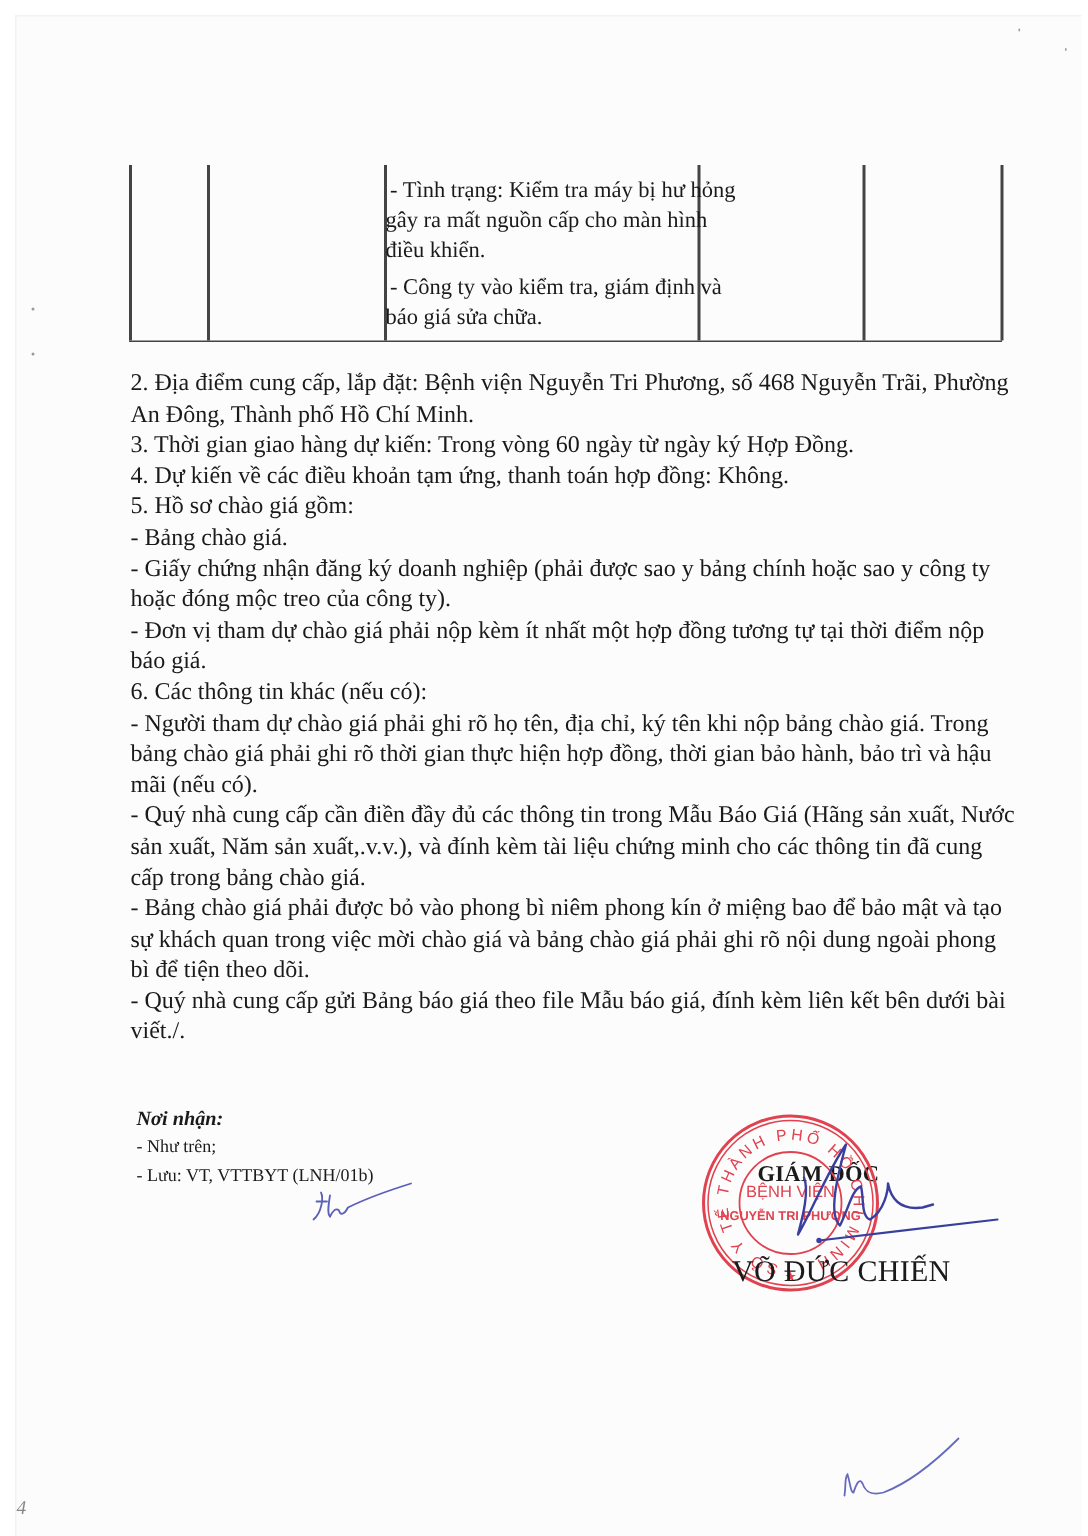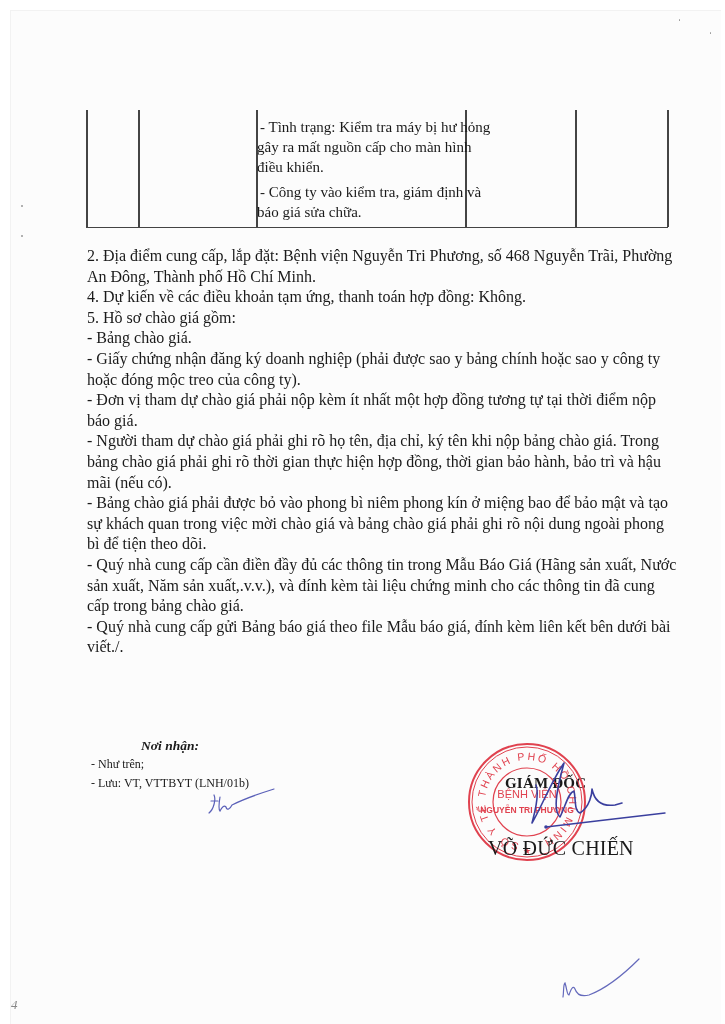--- a/index.html
+++ b/index.html
@@ -15,21 +15,21 @@
   .vline { position: absolute; top: 0; width: 1.5px; height: 117px; background: #444; }
   .cell-text { position: absolute; left: 257px; width: 240px; font-size: 15px; line-height: 20px; }
   .cell-text p { margin: 0; }
 
   
   .body { position: absolute; left: 87px; top: 246px; width: 590px;
           font-size: 16px; line-height: 20.6px; }
   .body p { margin: 0; }
 
   .recv { position: absolute; left: 91px; top: 736px; font-size: 12px; line-height: 19px; }
-  .recv .title { font-weight: bold; font-style: italic; font-size: 13.5px; text-align: center; }
+  .recv .title { font-weight: bold; font-style: italic; font-size: 13.5px; }
 
   .sig-title { position: absolute; left: 505px; top: 735px; font-weight: bold; font-size: 15px; letter-spacing: 0.2px; margin-top: 40px; }
   .sig-name  { position: absolute; left: 488px; top: 837px; font-weight: normal; font-size: 20px; letter-spacing: 0.2px; }
 
   .speck { position: absolute; width: 2px; height: 2px; background: #999; border-radius: 1px; }
   .pagemark { position: absolute; left: 11px; top: 997px; font-size: 13px; color: #888; font-style: italic; }
 </style>
 </head>
 <body>
 
@@ -48,28 +48,30 @@
   <div class="vline" style="left:489px;"></div>
   <div class="vline" style="left:581px;"></div>
 </div>
 <div class="cell-text" style="top:117px;">
   <p style="text-indent:3px;">- Tình trạng: Kiểm tra máy bị hư hỏng gây ra mất nguồn cấp cho màn hình điều khiển.</p>
   <p style="text-indent:3px; margin-top:5px;">- Công ty vào kiểm tra, giám định và báo giá sửa chữa.</p>
 </div>
 
 <div class="body">
   <p>2. Địa điểm cung cấp, lắp đặt: Bệnh viện Nguyễn Tri Phương, số 468 Nguyễn Trãi, Phường An Đông, Thành phố Hồ Chí Minh.</p>
+  <p>3. Thời gian giao hàng dự kiến: Trong vòng 60 ngày từ ngày ký Hợp Đồng.</p>
   <p>4. Dự kiến về các điều khoản tạm ứng, thanh toán hợp đồng: Không.</p>
   <p>5. Hồ sơ chào giá gồm:</p>
   <p>- Bảng chào giá.</p>
   <p>- Giấy chứng nhận đăng ký doanh nghiệp (phải được sao y bảng chính hoặc sao y công ty hoặc đóng mộc treo của công ty).</p>
   <p>- Đơn vị tham dự chào giá phải nộp kèm ít nhất một hợp đồng tương tự tại thời điểm nộp báo giá.</p>
+  <p>6. Các thông tin khác (nếu có):</p>
   <p>- Người tham dự chào giá phải ghi rõ họ tên, địa chỉ, ký tên khi nộp bảng chào giá. Trong bảng chào giá phải ghi rõ thời gian thực hiện hợp đồng, thời gian bảo hành, bảo trì và hậu mãi (nếu có).</p>
+  <p>- Quý nhà cung cấp cần điền đầy đủ các thông tin trong Mẫu Báo Giá (Hãng sản xuất, Nước sản xuất, Năm sản xuất,.v.v.), và đính kèm tài liệu chứng minh cho các thông tin đã cung cấp trong bảng chào giá.</p>
   <p>- Bảng chào giá phải được bỏ vào phong bì niêm phong kín ở miệng bao để bảo mật và tạo sự khách quan trong việc mời chào giá và bảng chào giá phải ghi rõ nội dung ngoài phong bì để tiện theo dõi.</p>
-  <p>- Quý nhà cung cấp cần điền đầy đủ các thông tin trong Mẫu Báo Giá (Hãng sản xuất, Nước sản xuất, Năm sản xuất,.v.v.), và đính kèm tài liệu chứng minh cho các thông tin đã cung cấp trong bảng chào giá.</p>
   <p>- Quý nhà cung cấp gửi Bảng báo giá theo file Mẫu báo giá, đính kèm liên kết bên dưới bài viết./.</p>
 </div>
 
 <div class="recv">
   <div class="title">Nơi nhận:</div>
   <div>- Như trên;</div>
   <div>- Lưu: VT, VTTBYT (LNH/01b)</div>
 </div>
 <svg class="abs" style="left:200px; top:785px;" width="80" height="35" viewBox="0 0 80 35">
   <path d="M14 10 C16 14 14 24 9 28 M11 16 L18 16 M20 12 C19 18 18 24 20 26 C22 22 24 20 26 22 C27 26 30 24 32 20 C40 16 58 9 74 4" fill="none" stroke="#5a60b8" stroke-width="1.2" stroke-linecap="round"></path>

